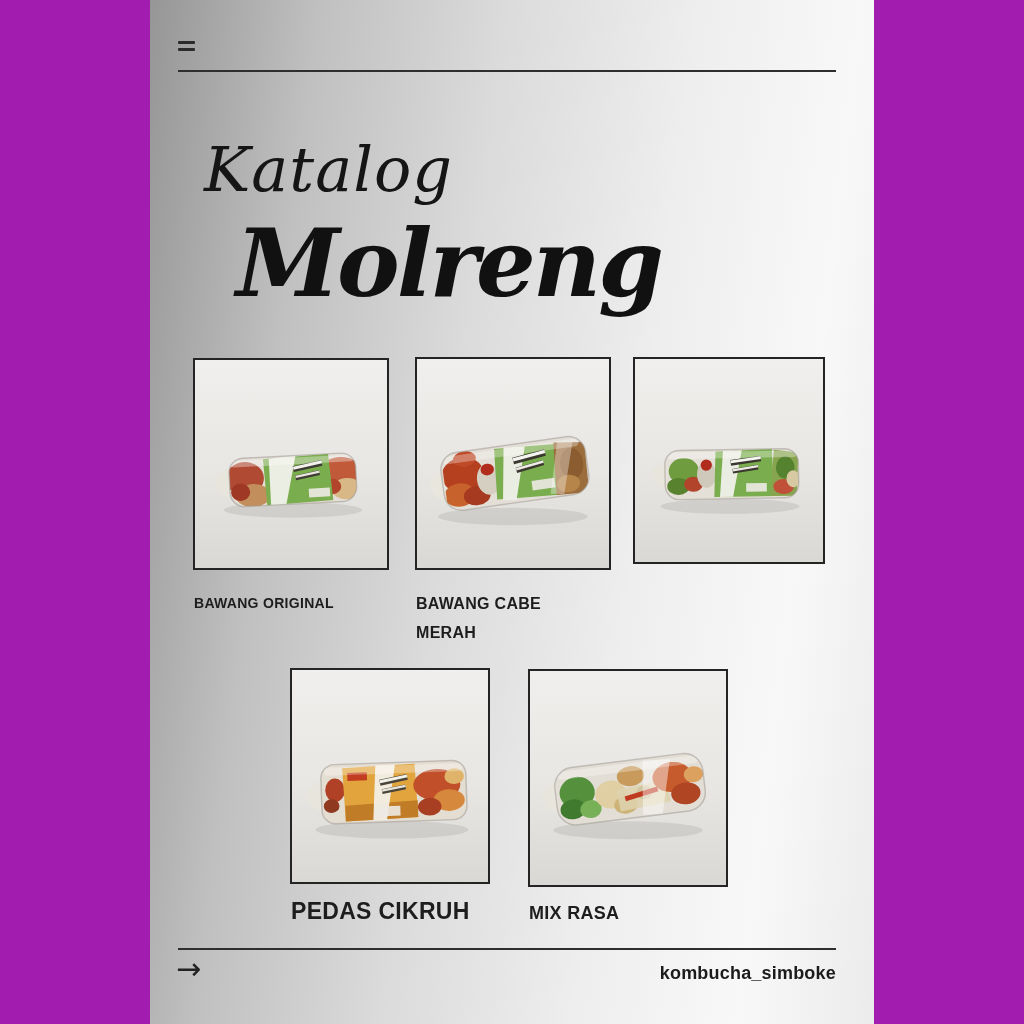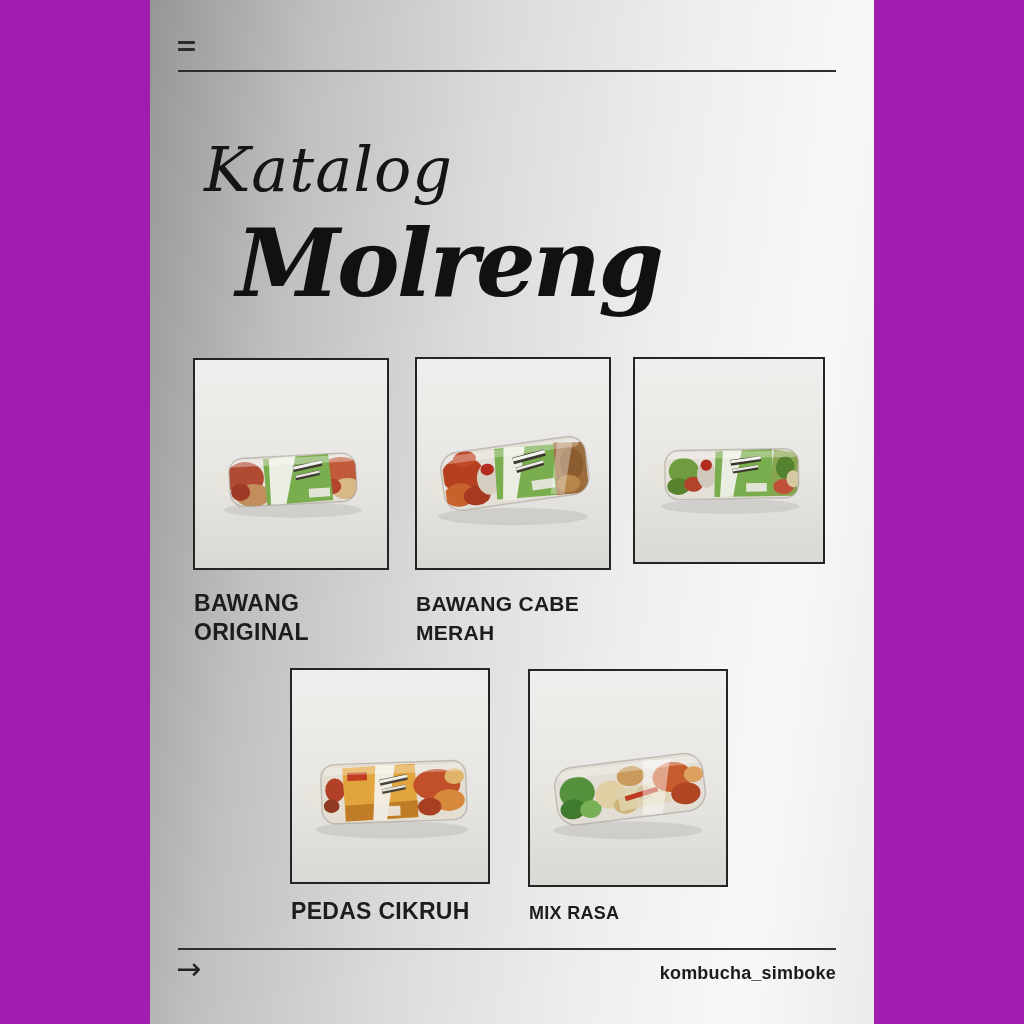--- a/index.html
+++ b/index.html
@@ -35,22 +35,22 @@
     background:linear-gradient(180deg,#f1efed 0%,#e8e6e3 55%,#dad8d4 100%);
   }
   .photo svg{width:100%;height:100%;display:block;}
   .c1{left:43px;top:358px;width:196px;height:212px;}
   .c2{left:265px;top:357px;width:196px;height:213px;}
   .c3{left:483px;top:357px;width:192px;height:207px;}
   .c4{left:140px;top:668px;width:200px;height:216px;}
   .c5{left:378px;top:669px;width:200px;height:218px;}
   
   .plabel{position:absolute;font-weight:700;color:#1d1d1d;letter-spacing:.3px;}
-  .l1{left:44px;top:589px;font-size:23px;line-height:29px;width:210px;}
-  .l2{left:266px;top:589px;font-size:21px;line-height:29px;width:170px;}
+  .l1{left:44px;top:589px;font-size:14px;line-height:29px;width:210px;}
+  .l2{left:266px;top:589px;font-size:16px;line-height:29px;width:170px;}
   .l3{left:484px;top:589px;font-size:21px;line-height:29px;width:170px;}
   .l4{left:141px;top:896px;font-size:23px;line-height:30px;width:230px;}
   .l5{left:379px;top:900px;font-size:18px;line-height:26px;width:200px;}
   
   .arrow{position:absolute;left:26px;top:954px;font-size:30px;font-weight:400;color:#222;
          font-family:"DejaVu Sans",sans-serif;line-height:1;}
   .handle{position:absolute;right:38px;top:963px;font-size:18px;font-weight:600;
           color:#1b1b1b;letter-spacing:.2px;}
 </style>
 </head>

